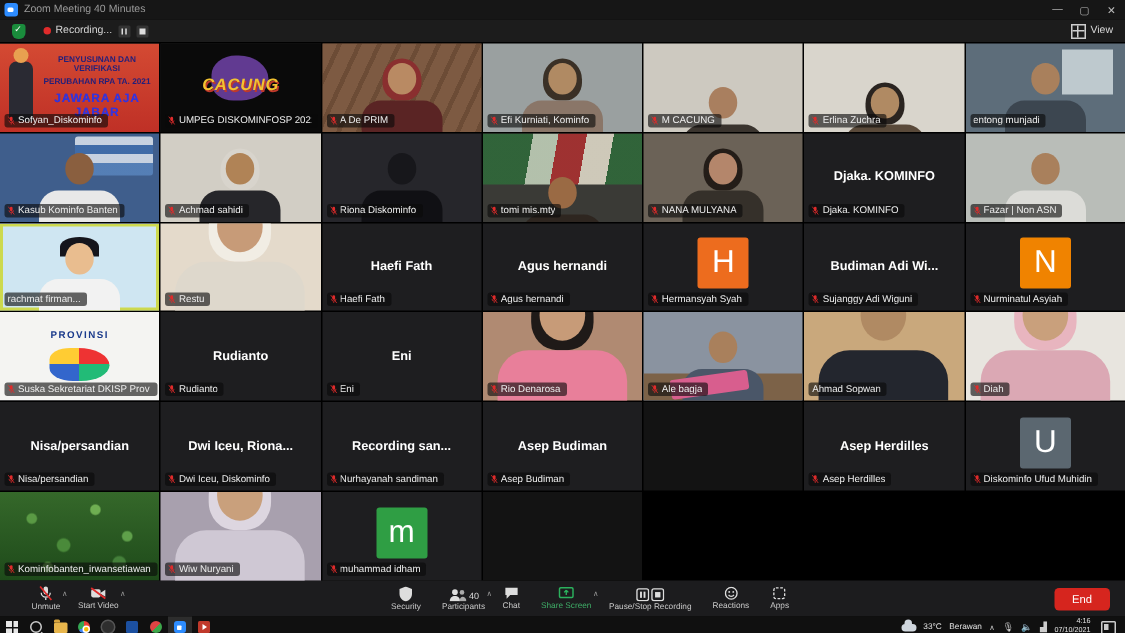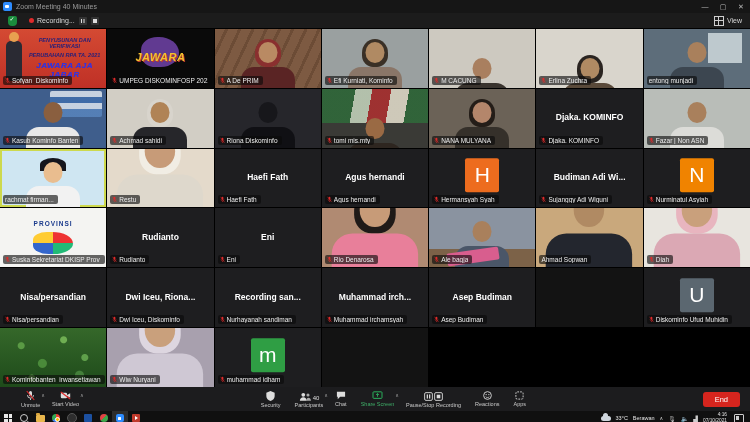--- a/index.html
+++ b/index.html
@@ -53,21 +53,21 @@
   .v-desk::before{content:"";position:absolute;left:0;right:0;bottom:0;height:18px;background:#7c6248;}
   .v-desk::after{content:"";position:absolute;left:18px;bottom:4px;width:52px;height:13px;background:#d85e8e;transform:rotate(-8deg);border-radius:2px;z-index:2;}
   .v-cartoon .headwear{height:13px;border-radius:50% 50% 0 0;top:9px;}
   .v-dark{background:#26262b;}
 
   
   .slide-body{position:absolute;inset:0;background:linear-gradient(#d44a33,#bf3026);}
   .slide-fig{position:absolute;left:6px;top:12px;width:16px;height:40px;background:#2a2a33;border-radius:5px 5px 0 0;}
   .slide-fig::before{content:"";position:absolute;left:3px;top:-9px;width:10px;height:10px;border-radius:50%;background:#e8a050;}
   .slide-lines{position:absolute;left:26px;right:3px;top:8px;text-align:center;}
-  .sl{font-weight:700;font-style:italic;}
+  .sl{font-weight:700;}
   .sl0,.sl1{color:#241f7a;font-size:5.5px;margin-bottom:3px;}
   .sl2{font-size:8px;background:linear-gradient(90deg,#2b2bd4,#7a2bd4);-webkit-background-clip:text;background-clip:text;color:#3535d8;letter-spacing:.5px;}
 
   
   .img-body{position:absolute;inset:0;}
   .v-jawara .img-body{background:#0a0a0a;}
   .v-jawara .img-body::before{content:"";position:absolute;left:50%;top:8px;transform:translateX(-50%);width:38px;height:30px;background:#6a3fa0;border-radius:45% 55% 50% 40%;opacity:.9;}
   .v-jawara .img-text{position:absolute;left:50%;top:22px;transform:translateX(-50%);font-size:11px;font-weight:800;font-style:italic;color:#f2c230;text-shadow:1px 1px 0 #c0392b;letter-spacing:.5px;}
   .v-provinsi .img-body{background:#f4f4f2;}
   .v-provinsi .img-body::before{content:"";position:absolute;left:50%;top:24px;transform:translateX(-50%);width:40px;height:22px;background:conic-gradient(#e33 0 25%,#2b7 25% 50%,#36c 50% 75%,#fc3 75%);border-radius:40% 60% 55% 45%;}
@@ -158,21 +158,21 @@
             <path d="M2 5.5a3 3 0 0 0 6 0" stroke="#e02b2b" fill="none" stroke-width="1"></path>
             <line x1="5" y1="9" x2="5" y2="11" stroke="#e02b2b" stroke-width="1"></line>
             <line x1="1" y1="0.5" x2="9" y2="11" stroke="#e02b2b" stroke-width="1.1"></line>
           </svg>
         </span>
         <span>Sofyan_Diskominfo</span>
       </div>
     </div>
     <div class="tile k-image v-jawara">
       <div class="img-body">
-        <div class="img-text">JAWARA</div>
+        <div class="img-text">CACUNG</div>
       </div>
       <div class="label">
         <span class="mic">
           <svg width="5" height="7" viewBox="0 0 10 12">
             <rect x="3.2" y="0.5" width="3.6" height="6" rx="1.8" fill="#e02b2b"></rect>
             <path d="M2 5.5a3 3 0 0 0 6 0" stroke="#e02b2b" fill="none" stroke-width="1"></path>
             <line x1="5" y1="9" x2="5" y2="11" stroke="#e02b2b" stroke-width="1"></line>
             <line x1="1" y1="0.5" x2="9" y2="11" stroke="#e02b2b" stroke-width="1.1"></line>
           </svg>
         </span>
@@ -617,48 +617,48 @@
             <rect x="3.2" y="0.5" width="3.6" height="6" rx="1.8" fill="#e02b2b"></rect>
             <path d="M2 5.5a3 3 0 0 0 6 0" stroke="#e02b2b" fill="none" stroke-width="1"></path>
             <line x1="5" y1="9" x2="5" y2="11" stroke="#e02b2b" stroke-width="1"></line>
             <line x1="1" y1="0.5" x2="9" y2="11" stroke="#e02b2b" stroke-width="1.1"></line>
           </svg>
         </span>
         <span>Nurhayanah sandiman</span>
       </div>
     </div>
     <div class="tile k-text">
-      <div class="center-name">Muhammad irch...</div>
-      <div class="label">
-        <span class="mic">
-          <svg width="5" height="7" viewBox="0 0 10 12">
-            <rect x="3.2" y="0.5" width="3.6" height="6" rx="1.8" fill="#e02b2b"></rect>
-            <path d="M2 5.5a3 3 0 0 0 6 0" stroke="#e02b2b" fill="none" stroke-width="1"></path>
-            <line x1="5" y1="9" x2="5" y2="11" stroke="#e02b2b" stroke-width="1"></line>
-            <line x1="1" y1="0.5" x2="9" y2="11" stroke="#e02b2b" stroke-width="1.1"></line>
-          </svg>
-        </span>
-        <span>Muhammad irchamsyah</span>
-      </div>
-    </div>
-    <div class="tile k-text">
       <div class="center-name">Asep Budiman</div>
       <div class="label">
         <span class="mic">
           <svg width="5" height="7" viewBox="0 0 10 12">
             <rect x="3.2" y="0.5" width="3.6" height="6" rx="1.8" fill="#e02b2b"></rect>
             <path d="M2 5.5a3 3 0 0 0 6 0" stroke="#e02b2b" fill="none" stroke-width="1"></path>
             <line x1="5" y1="9" x2="5" y2="11" stroke="#e02b2b" stroke-width="1"></line>
             <line x1="1" y1="0.5" x2="9" y2="11" stroke="#e02b2b" stroke-width="1.1"></line>
           </svg>
         </span>
         <span>Asep Budiman</span>
       </div>
     </div>
     <div class="tile k-empty"></div>
+    <div class="tile k-text">
+      <div class="center-name">Asep Herdilles</div>
+      <div class="label">
+        <span class="mic">
+          <svg width="5" height="7" viewBox="0 0 10 12">
+            <rect x="3.2" y="0.5" width="3.6" height="6" rx="1.8" fill="#e02b2b"></rect>
+            <path d="M2 5.5a3 3 0 0 0 6 0" stroke="#e02b2b" fill="none" stroke-width="1"></path>
+            <line x1="5" y1="9" x2="5" y2="11" stroke="#e02b2b" stroke-width="1"></line>
+            <line x1="1" y1="0.5" x2="9" y2="11" stroke="#e02b2b" stroke-width="1.1"></line>
+          </svg>
+        </span>
+        <span>Asep Herdilles</span>
+      </div>
+    </div>
     <div class="tile k-avatar">
       <div class="avatar-box" style="background: rgb(91, 103, 112);">U</div>
       <div class="label">
         <span class="mic">
           <svg width="5" height="7" viewBox="0 0 10 12">
             <rect x="3.2" y="0.5" width="3.6" height="6" rx="1.8" fill="#e02b2b"></rect>
             <path d="M2 5.5a3 3 0 0 0 6 0" stroke="#e02b2b" fill="none" stroke-width="1"></path>
             <line x1="5" y1="9" x2="5" y2="11" stroke="#e02b2b" stroke-width="1"></line>
             <line x1="1" y1="0.5" x2="9" y2="11" stroke="#e02b2b" stroke-width="1.1"></line>
           </svg>

